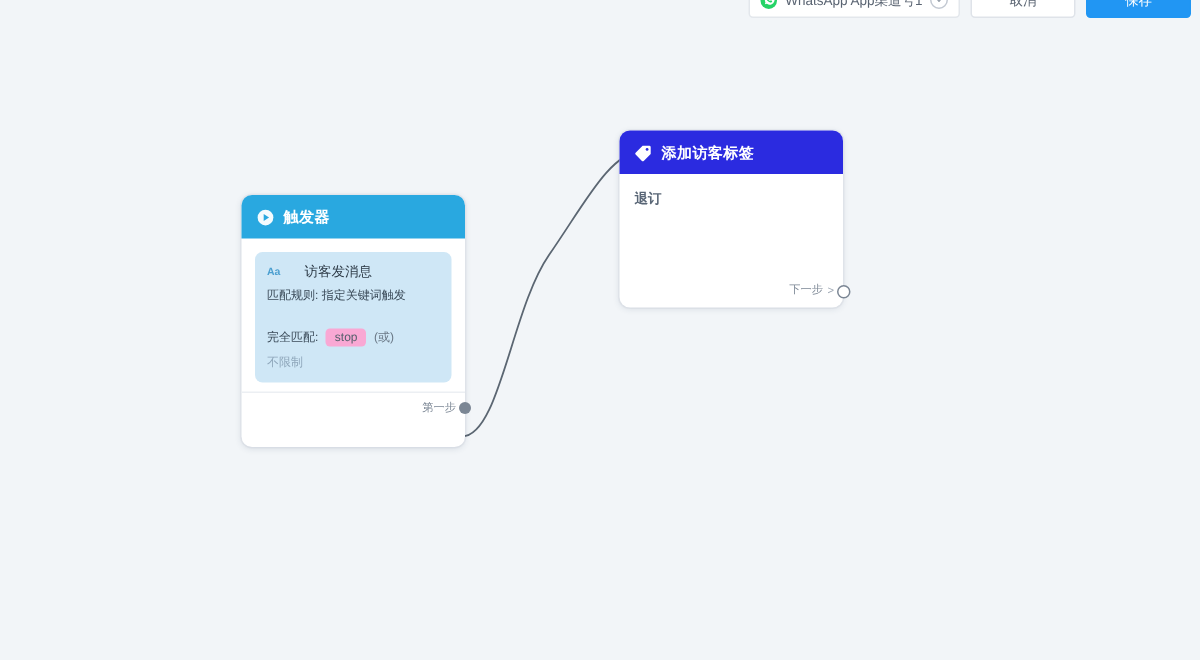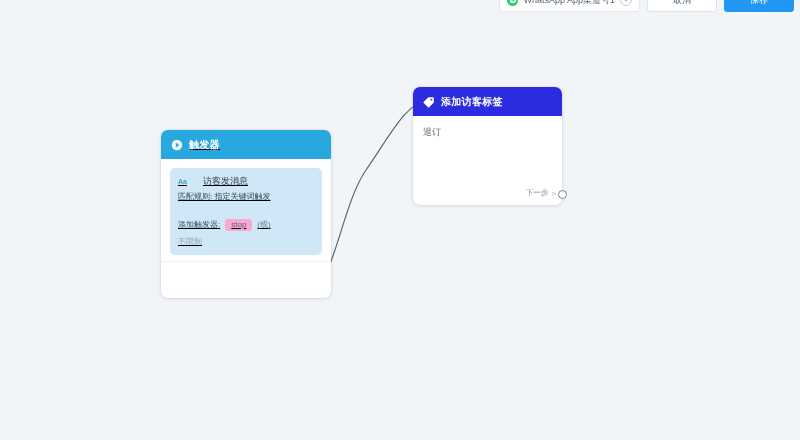--- a/index.html
+++ b/index.html
@@ -133,23 +133,22 @@
     border-radius: 7px;
     box-shadow: 0 1px 4px rgba(40, 60, 90, 0.13), 0 0 0 1px rgba(40,60,90,0.04);
     z-index: 10;
     box-sizing: border-box;
   }
 
   
   #node-trigger {
     left: 161px;
     top: 130px;
-    width: 170px;
+    width: 149px;
     min-height: 168px;
-    text-decoration: underline;
   }
   .node-head {
     height: 29px;
     border-radius: 7px 7px 0 0;
     display: flex;
     align-items: center;
     gap: 6px;
     padding: 0 9px;
     box-sizing: border-box;
     color: #ffffff;
@@ -289,20 +288,21 @@
     width: 149px;
     min-height: 108px;
   }
   #node-tag .node-body {
     padding: 10px 10px 0 10px;
     min-height: 55px;
   }
   .tag-value {
     font-size: 9px;
     color: #596676;
+    font-weight: bold;
   }
   #node-tag .node-foot {
     height: 24px;
     justify-content: flex-end;
   }
   .foot-next {
     font-size: 7.5px;
     color: #7c8795;
     display: inline-flex;
     align-items: center;
@@ -362,32 +362,36 @@
       <div class="cond-card">
 
         <div class="cond-title-row">
           <span class="aa-badge">Aa</span>
           <span class="cond-title">访客发消息</span>
         </div>
 
         <div class="cond-line">匹配规则: 指定关键词触发</div>
 
         <div class="cond-match-row">
-          <span class="cond-match-label">添加触发器:</span>
+          <span class="cond-match-label">完全匹配:</span>
           <span class="kw-chip">stop</span>
           <span class="cond-or">(或)</span>
         </div>
 
         <div class="cond-sub">不限制</div>
       </div>
     </div>
 
     <div class="divider"></div>
 
 
+    <div class="node-foot">
+      <span class="foot-label">第一步</span>
+      <span class="port port-filled"></span>
+    </div>
   </div>
 
   <div class="node" id="node-tag">
 
     <div class="node-head head-tag">
       <span class="head-icon">
         <svg width="12" height="12" viewBox="0 0 16 16">
           <path d="M7.2 1.6 H13.2 A1.2 1.2 0 0 1 14.4 2.8 V8.8 L8.2 15 A1.1 1.1 0 0 1 6.6 15 L1 9.4 A1.1 1.1 0 0 1 1 7.8 Z" fill="#ffffff"></path>
           <circle cx="11.2" cy="4.8" r="1.25" fill="#2b2be0"></circle>
         </svg>

